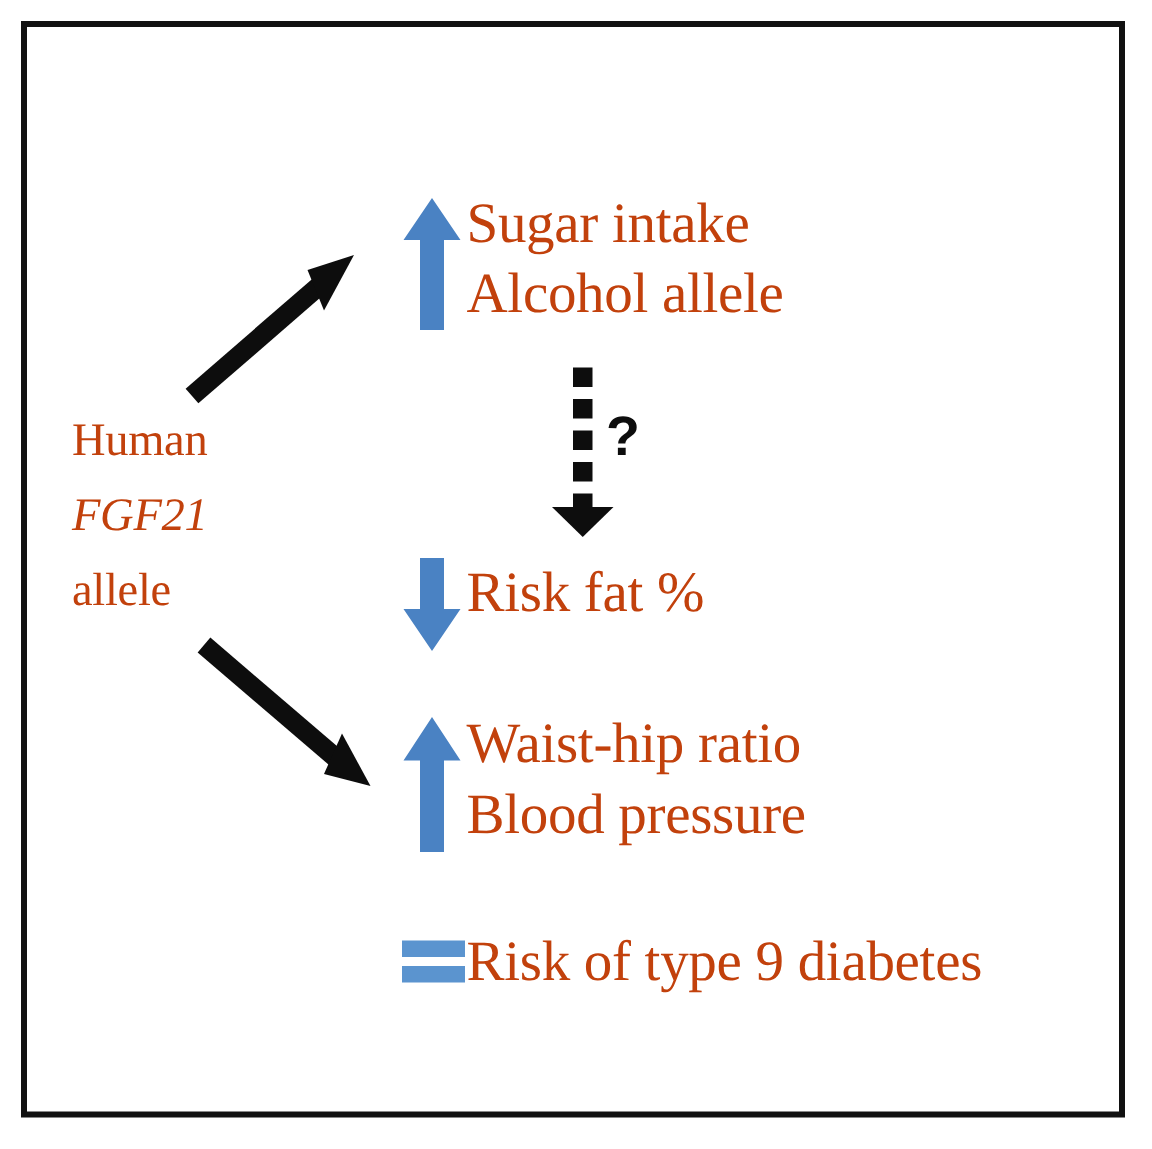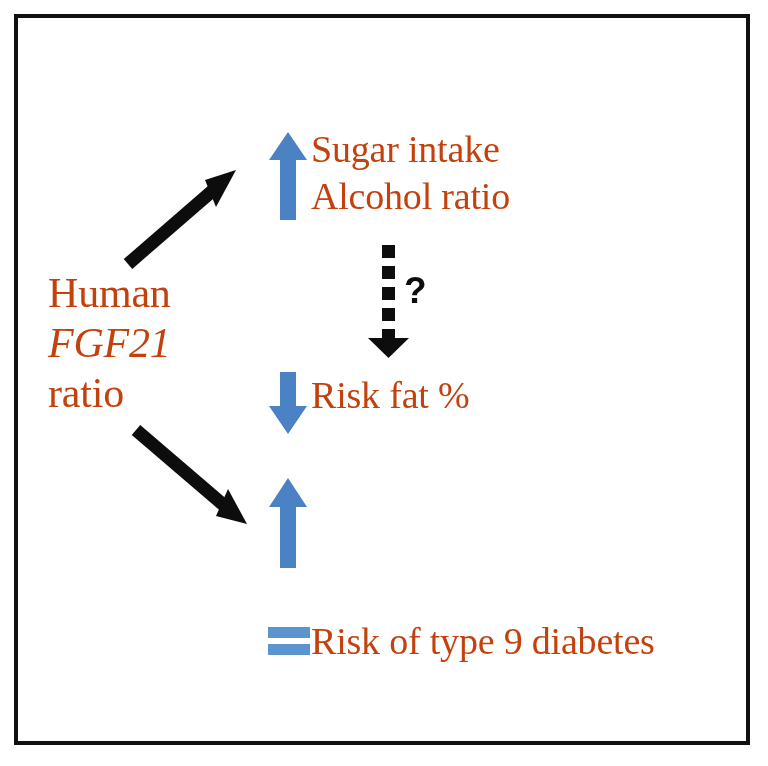--- a/index.html
+++ b/index.html
@@ -61,21 +61,21 @@
     font-size: 38px;
     line-height: 47px;
     white-space: nowrap;
     letter-spacing: -0.2px;
   }
 
   
   #source-node {
     left: 48px;
     top: 268px;
-    font-size: 42px;
+    font-size: 31px;
     line-height: 50px;
   }
   #source-node .gene-name {
     font-style: italic;
     display: block;
     text-align: right;
   }
   #source-node .src-line {
     display: block;
   }
@@ -136,49 +136,53 @@
         <rect x="382" y="287" width="13" height="13" fill="#0d0d0d"></rect>
         <rect x="382" y="308" width="13" height="13" fill="#0d0d0d"></rect>
         <rect x="382" y="329" width="13" height="13" fill="#0d0d0d"></rect>
         <polygon points="368,338 409,338 388.5,358" fill="#0d0d0d"></polygon>
       </g>
     </svg>
 
     <div class="node-label" id="source-node">
       <span class="src-line">Human</span>
       <span class="gene-name">FGF21</span>
-      <span class="src-line">ratio</span>
+      <span class="src-line">allele</span>
     </div>
 
     <div class="dir-glyph" id="dir-diet">
       <svg viewBox="0 0 44 92" width="44" height="92" xmlns="http://www.w3.org/2000/svg">
         <polygon points="22,2 41,30 30,30 30,90 14,90 14,30 3,30" fill="#4a82c3"></polygon>
       </svg>
     </div>
     <div class="node-label" id="outcome-diet-label">
       <span class="outcome-line">Sugar intake</span>
-      <span class="outcome-line">Alcohol ratio</span>
+      <span class="outcome-line">Alcohol allele</span>
     </div>
 
     <div id="uncertainty-marker">?</div>
 
     <div class="dir-glyph" id="dir-bodyfat">
       <svg viewBox="0 0 44 66" width="44" height="66" xmlns="http://www.w3.org/2000/svg">
         <polygon points="22,64 41,36 30,36 30,2 14,2 14,36 3,36" fill="#4a82c3"></polygon>
       </svg>
     </div>
     <div class="node-label" id="outcome-bodyfat-label">
       <span class="outcome-line">Risk fat %</span>
     </div>
 
     <div class="dir-glyph" id="dir-anthro">
       <svg viewBox="0 0 44 94" width="44" height="94" xmlns="http://www.w3.org/2000/svg">
         <polygon points="22,2 41,31 30,31 30,92 14,92 14,31 3,31" fill="#4a82c3"></polygon>
       </svg>
     </div>
+    <div class="node-label" id="outcome-anthro-label">
+      <span class="outcome-line">Waist-hip ratio</span>
+      <span class="outcome-line">Blood pressure</span>
+    </div>
 
     <div class="dir-glyph" id="dir-t2d">
       <svg viewBox="0 0 48 40" width="48" height="40" xmlns="http://www.w3.org/2000/svg">
         <rect x="2" y="6" width="42" height="11" fill="#5b94cf"></rect>
         <rect x="2" y="23" width="42" height="11" fill="#5b94cf"></rect>
       </svg>
     </div>
     <div class="node-label" id="outcome-t2d-label">
       <span class="outcome-line">Risk of type 9 diabetes</span>
     </div>

